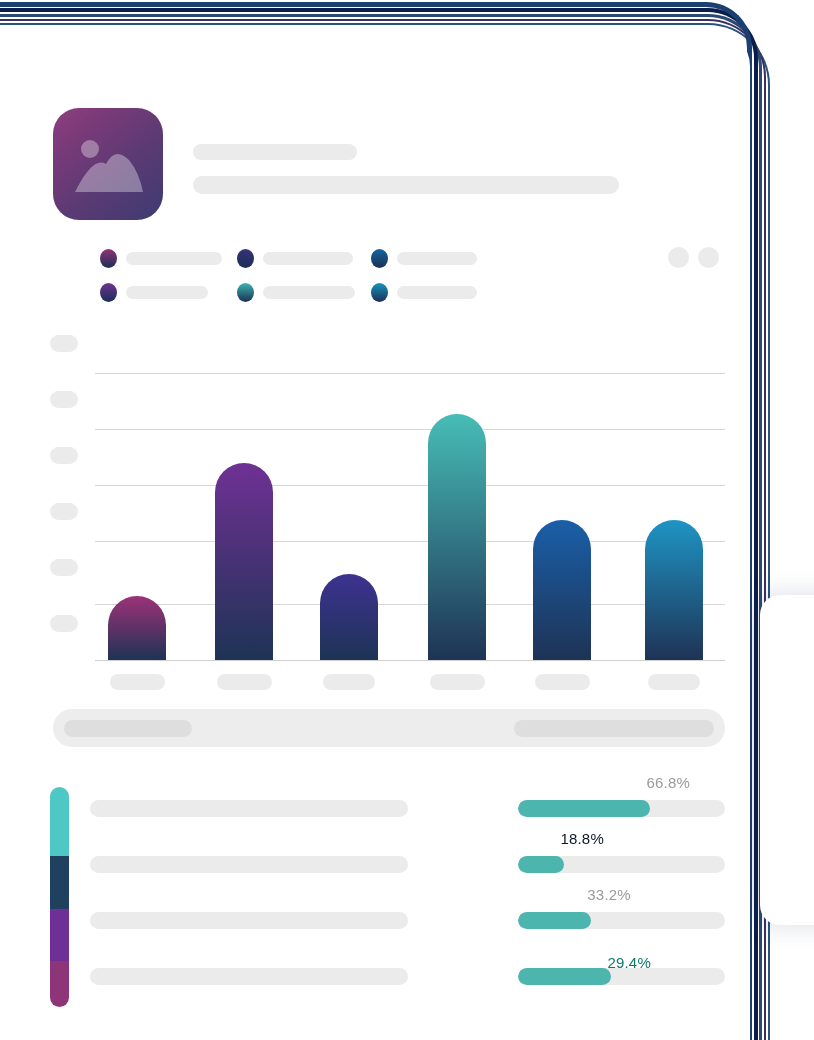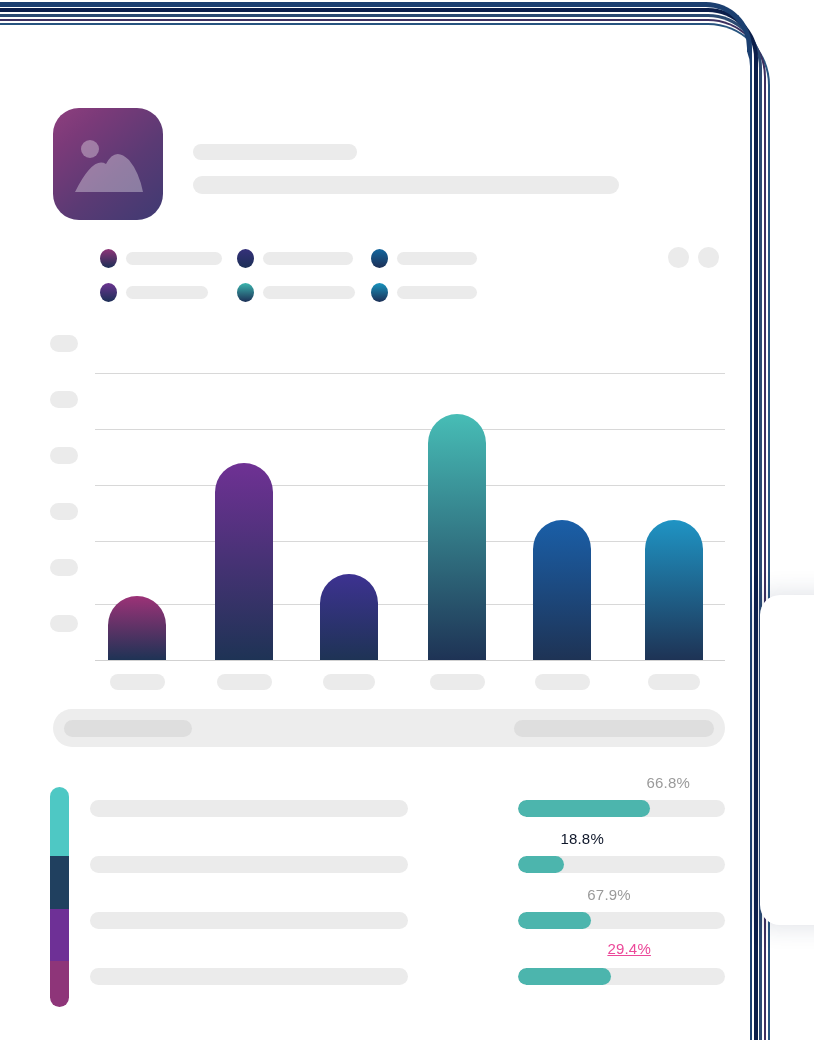--- a/index.html
+++ b/index.html
@@ -368,23 +368,23 @@
           <div class="pct-label" style="top: -4px; left: 518px; width: 172.066px; color: rgb(154, 154, 154);">66.8%</div>
           <div class="row-sk" style="top: 78px;"></div>
           <div class="prog-track" style="top: 78px; background: rgb(235, 235, 235);">
             <div class="prog-fill" style="width: 22.2%; background: rgb(76, 181, 173);"></div>
           </div>
           <div class="pct-label" style="top: 52px; left: 518px; width: 85.954px; color: #0f172a;">18.8%</div>
           <div class="row-sk" style="top: 134px;"></div>
           <div class="prog-track" style="top: 134px; background: rgb(235, 235, 235);">
             <div class="prog-fill" style="width: 35.2%; background: rgb(76, 181, 173);"></div>
           </div>
-          <div class="pct-label" style="top: 108px; left: 518px; width: 112.864px; color: rgb(154, 154, 154);">67.9%</div>
+          <div class="pct-label" style="top: 108px; left: 518px; width: 112.864px; color: rgb(154, 154, 154);">33.2%</div>
           <div class="row-sk" style="top: 190px;"></div>
           <div class="prog-track" style="top: 190px; background: rgb(235, 235, 235);">
             <div class="prog-fill" style="width: 44.9%; background: rgb(76, 181, 173);"></div>
           </div>
-          <div class="pct-label" style="top: 162px; left: 518px; width: 132.943px; color: #ec4899; text-decoration: underline;">29.4%</div>
+          <div class="pct-label" style="top: 176px; left: 518px; width: 132.943px; color: #0f766e;">29.4%</div>
         </div>
 
     </div>
   </div>
 </div>
 
 </body></html>

